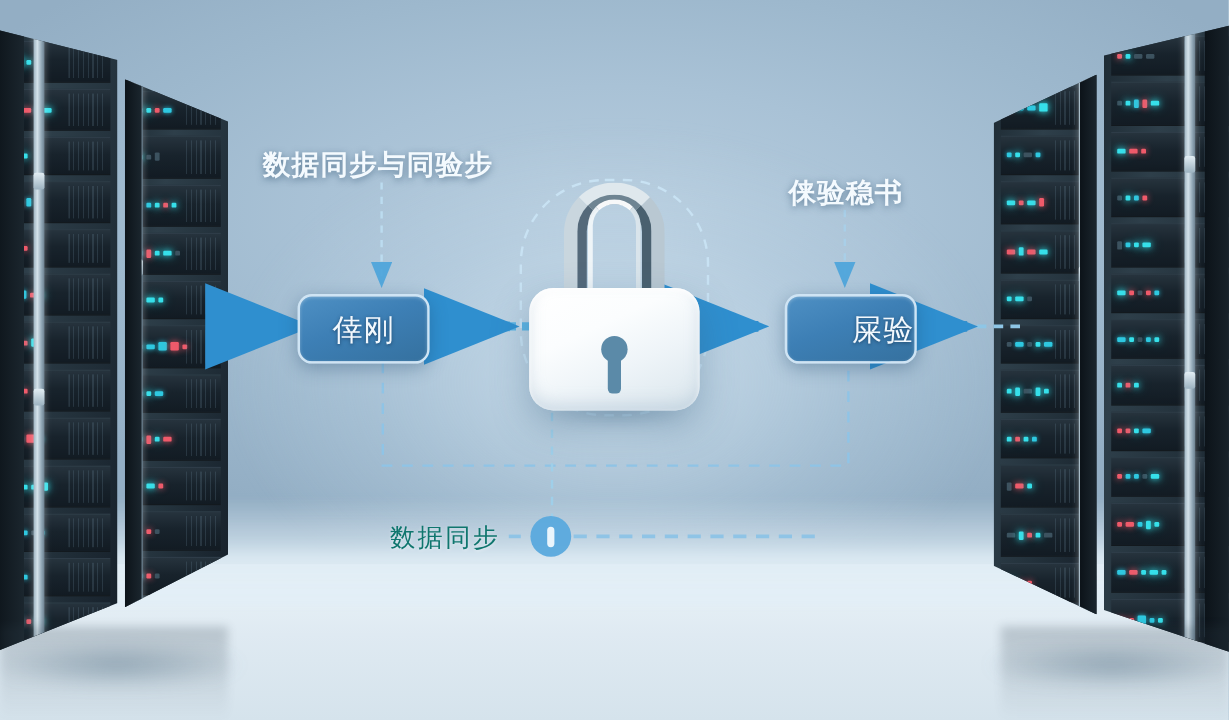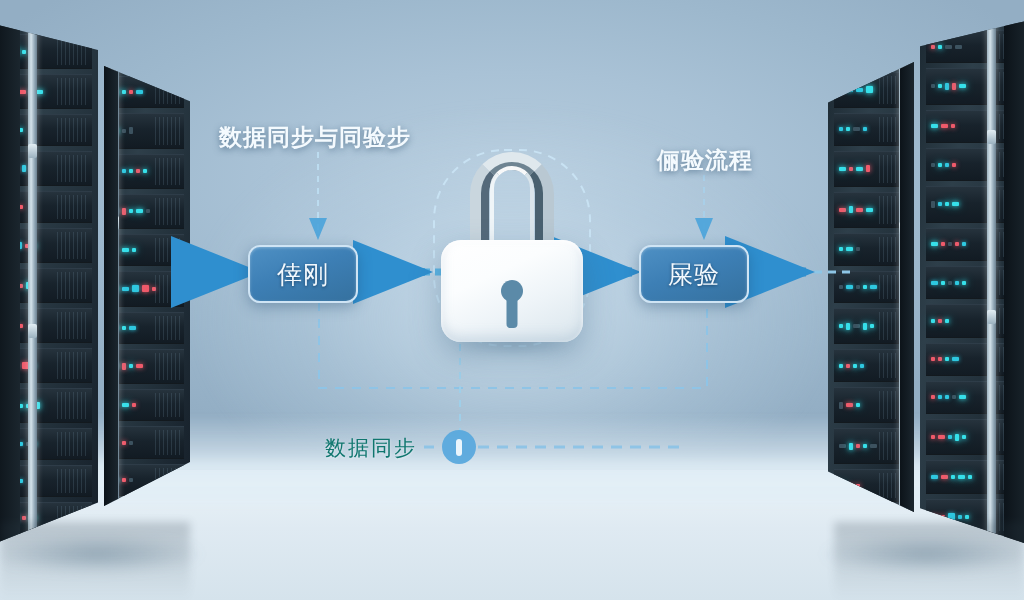--- a/index.html
+++ b/index.html
@@ -109,21 +109,21 @@
     border:2px solid #cfe4f4;
     box-shadow:0 4px 14px rgba(30,70,105,.35), inset 0 1px 3px rgba(255,255,255,.3);
     display:flex;align-items:center;justify-content:center;
   }
   .node-box .node-text{
     color:#f2f8fd;font-size:25px;letter-spacing:1px;
     text-shadow:0 1px 3px rgba(20,50,80,.7);
     white-space:nowrap;
   }
   #boxLeft{left:248px;top:245px;width:106px;height:54px;}
-  #boxRight{left:639px;top:245px;width:106px;height:54px;}
+  #boxRight{left:654px;top:245px;width:106px;height:54px;justify-content:flex-end;}
 
   .callout{
     position:absolute;white-space:nowrap;
     color:#f4fafe;font-size:23px;font-weight:bold;letter-spacing:1px;
     text-shadow:0 2px 6px rgba(35,70,100,.55);
   }
   #calloutLeft{left:219px;top:122px;}
   #calloutRight{left:657px;top:145px;}
 
   .footlabel{
@@ -569,17 +569,17 @@
   </div>
 
   <div class="node-box" id="boxLeft">
     <span class="node-text">倖刚</span>
   </div>
   <div class="node-box" id="boxRight">
     <span class="node-text">屎验</span>
   </div>
 
   <div class="callout" id="calloutLeft">数据同步与同验步</div>
-  <div class="callout" id="calloutRight">俪验流程</div>
+  <div class="callout" id="calloutRight">俫验稳书</div>
 
   <div class="footlabel" id="footLeft">数据同步</div>
 
 </div>
 
 </body></html>

